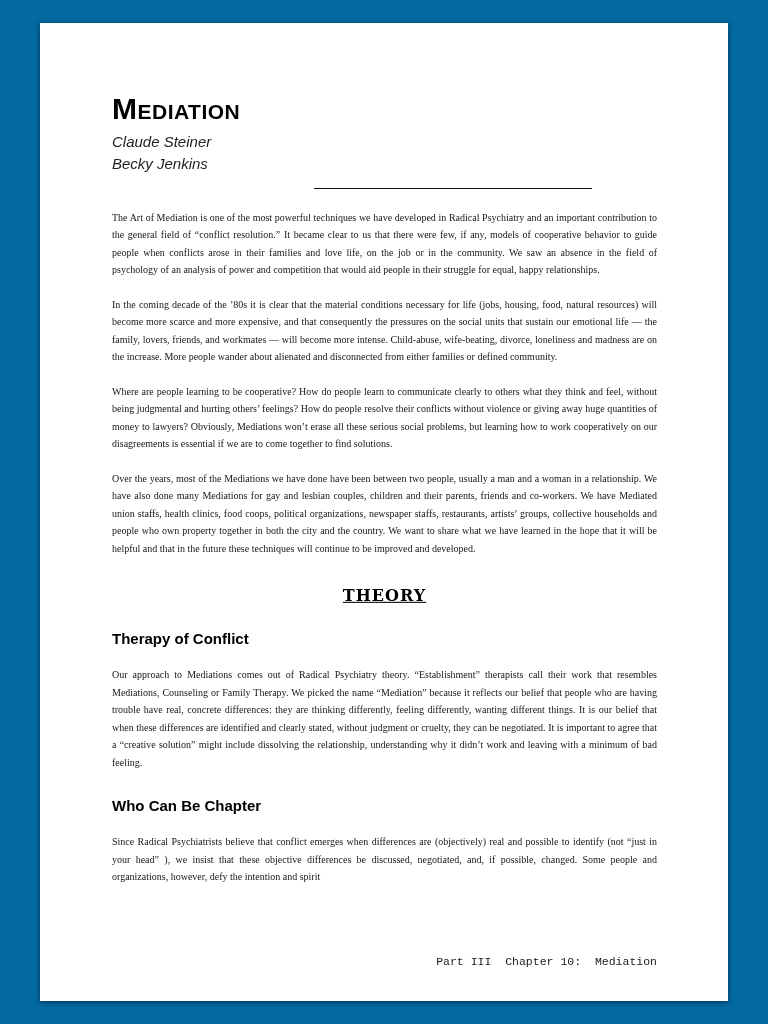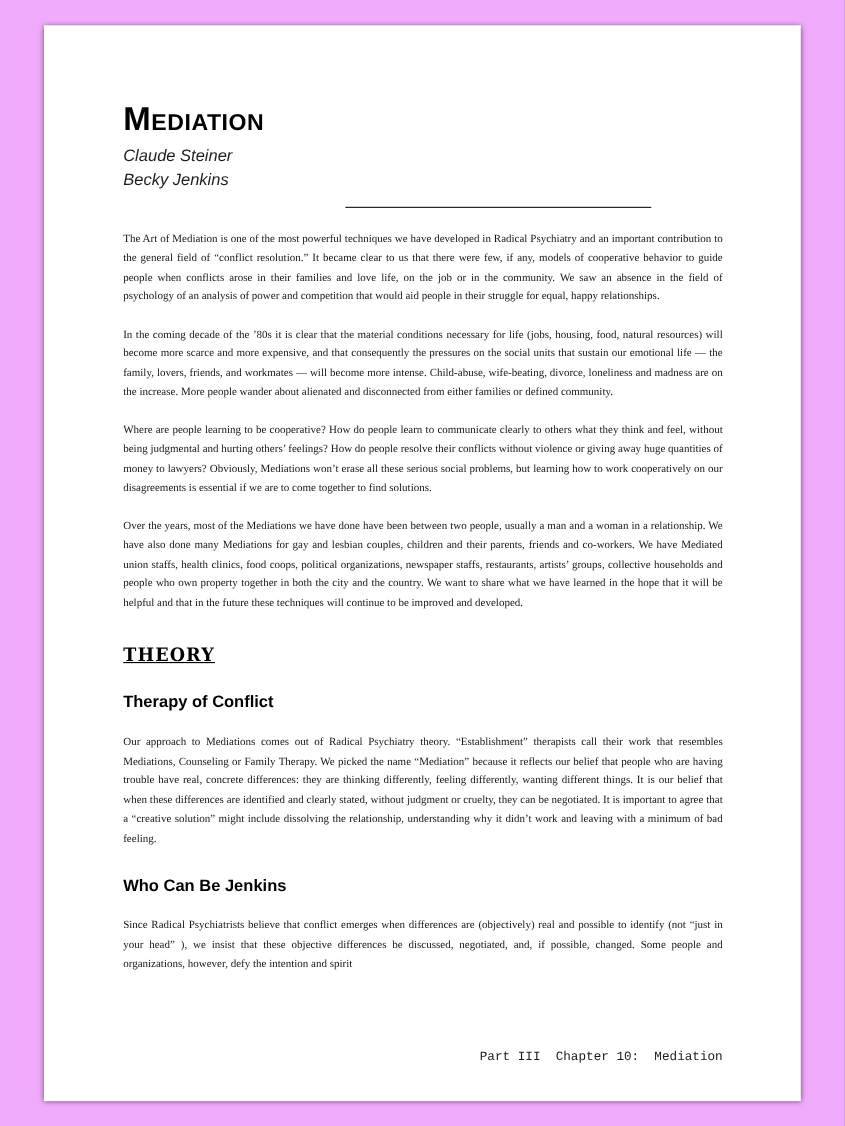--- a/index.html
+++ b/index.html
@@ -5,21 +5,21 @@
   * { margin: 0; padding: 0; box-sizing: border-box; }
   html, body { width: 768px; height: 1024px; }
   body {
     font-family: "Liberation Serif", serif;
     background: #404040;
   }
   .viewer {
     position: relative;
     width: 768px;
     height: 1024px;
-    background: #f0abfc;
+    background: #0369a1;
     overflow: hidden;
   }
   .page {
     position: absolute;
     left: 40px;
     top: 23px;
     width: 688px;
     height: 978px;
     background: #ffffff;
     box-shadow: 0 1px 5px rgba(0,0,0,0.55);
@@ -61,20 +61,21 @@
   .theory-heading {
     font-family: "DejaVu Serif", serif;
     font-weight: bold;
     font-size: 16px;
     letter-spacing: 1px;
     text-decoration: underline;
     color: #000;
     margin: 28px 0 0 0;
     transform: scaleY(1.05);
     transform-origin: left top;
+    text-align: center;
   }
   .section-heading {
     font-family: "Liberation Sans", sans-serif;
     font-weight: bold;
     font-size: 15px;
     color: #000;
     margin: 26px 0 19px 0;
   }
   .page-footer {
     position: absolute;
@@ -104,19 +105,19 @@
     <p class="body-para">The Art of Mediation is one of the most powerful techniques we have developed in Radical Psychiatry and an important contribution to the general field of “conflict resolution.”  It became clear to us that there were few, if any, models of cooperative behavior to guide people when conflicts arose in their families and love life, on the job or in the community. We saw an absence in the field of psychology of an analysis of power and competition that would aid people in their struggle for equal, happy relationships.</p>
     <p class="body-para">In the coming decade of the ’80s it is clear that the material conditions necessary for life (jobs, housing, food, natural resources) will become more scarce and more expensive, and that consequently the pressures on the social units that sustain our emotional life — the family, lovers, friends, and workmates — will become more intense. Child-abuse, wife-beating, divorce, loneliness and madness are on the increase. More people wander about alienated and disconnected from either families or defined community.</p>
     <p class="body-para">Where are people learning to be cooperative? How do people learn to communicate clearly to others what they think and feel, without being judgmental and hurting others’ feelings? How do people resolve their conflicts without violence or giving away huge quantities of money to lawyers? Obviously, Mediations won’t erase all these serious social problems, but learning how to work cooperatively on our disagreements is essential if we are to come together to find solutions.</p>
     <p class="body-para">Over the years, most of the Mediations we have done have been between two people, usually a man and a woman in a relationship. We have also done many Mediations for gay and lesbian couples, children and their parents, friends and co-workers. We have Mediated union staffs, health clinics, food coops, political organizations, newspaper staffs, restaurants, artists’ groups, collective households and people who own property together in both the city and the country. We want to share what we have learned in the hope that it will be helpful and that in the future these techniques will continue to be improved and developed.</p>
 
     <h2 class="theory-heading">THEORY</h2>
 
     <h3 class="section-heading">Therapy of Conflict</h3>
     <p class="body-para">Our approach to Mediations comes out of Radical Psychiatry theory. “Establishment”  therapists call their work that resembles Mediations, Counseling or Family Therapy. We picked the name “Mediation”  because it reflects our belief that people who are having trouble have real, concrete differences: they are thinking differently, feeling differently, wanting different things. It is our belief that when these differences are identified and clearly stated, without judgment or cruelty, they can be negotiated. It is important to agree that a “creative solution” might include dissolving the relationship, understanding why it didn’t work and leaving with a minimum of bad feeling.</p>
 
-    <h3 class="section-heading">Who Can Be Jenkins</h3>
+    <h3 class="section-heading">Who Can Be Chapter</h3>
     <p class="body-para">Since Radical Psychiatrists believe that conflict emerges when differences are (objectively) real and possible to identify (not “just in your head” ), we insist that these objective differences be discussed, negotiated, and, if possible, changed. Some people and organizations, however, defy the intention and spirit</p>
 
     <div class="page-footer">Part III  Chapter 10:  Mediation</div>
 
   </div>
 </div>
 
 </body></html>

